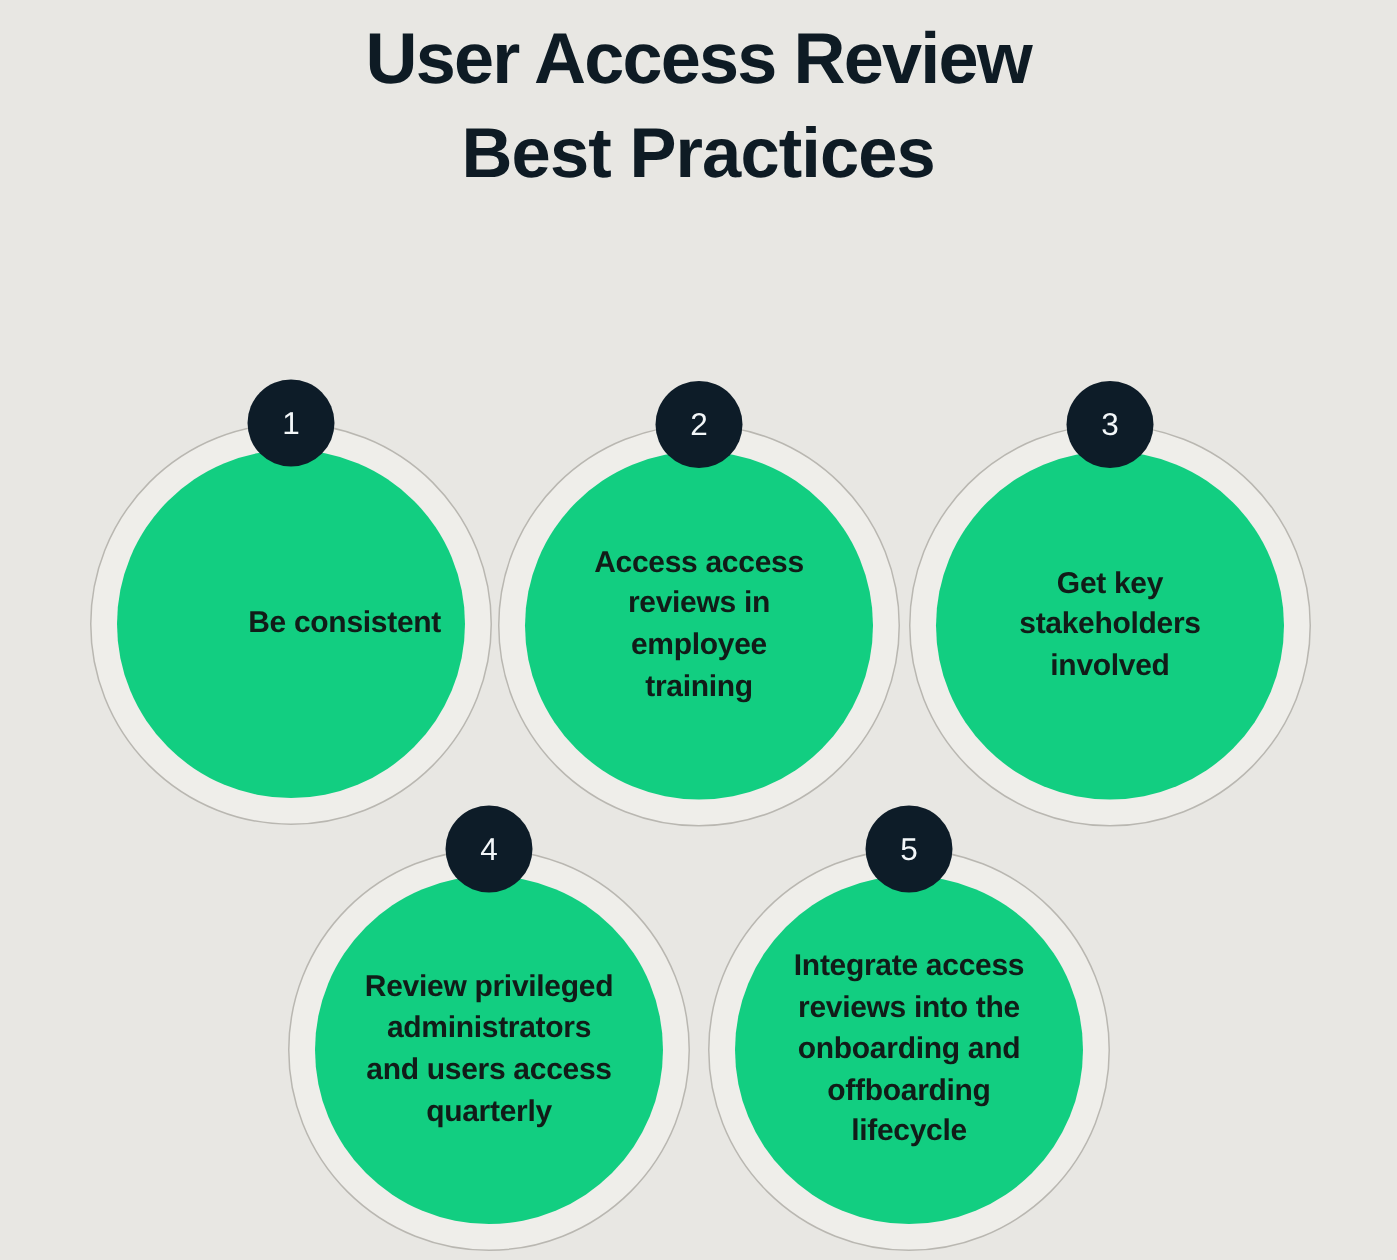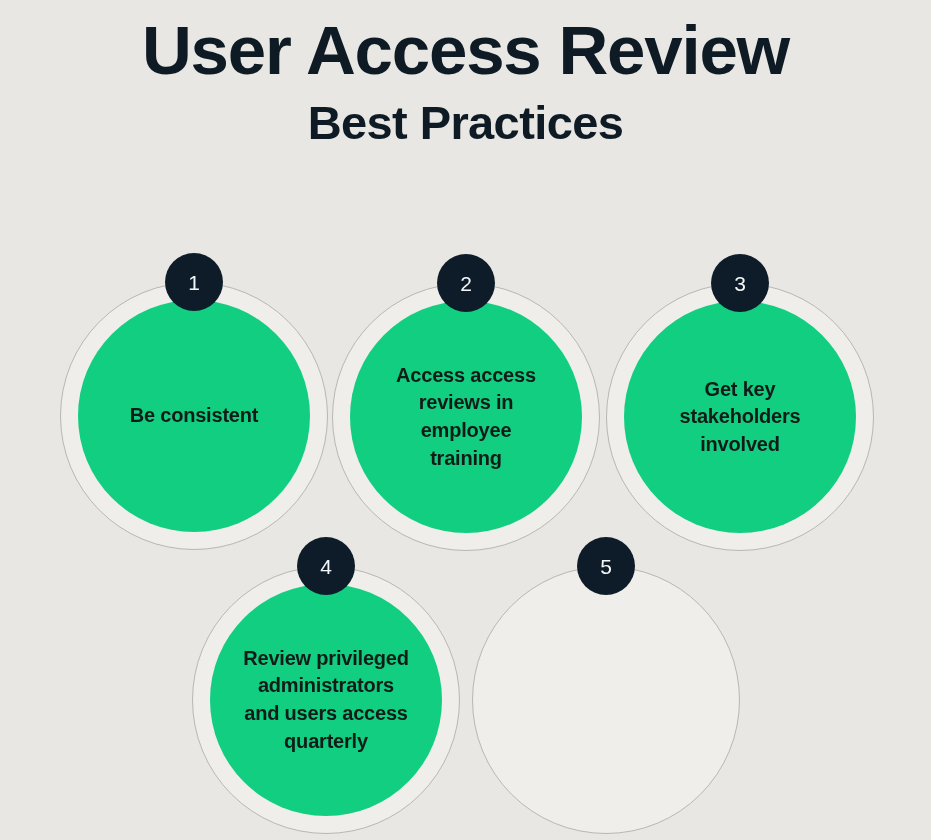--- a/index.html
+++ b/index.html
@@ -24,21 +24,21 @@
   .header {
     position: absolute;
     left: 0;
     top: 0;
     width: 931px;
     text-align: center;
   }
   .title {
     margin: 0;
     padding-top: 16px;
-    font-size: 69px;
+    font-size: 48px;
     font-weight: 700;
     letter-spacing: -1.2px;
     line-height: 1.0;
     color: #0e1b24;
     font-family: "Liberation Sans", sans-serif;
   }
   .subtitle {
     margin: 0;
     padding-top: 14px;
     font-size: 47px;
@@ -90,20 +90,21 @@
     font-size: 20px;
     font-weight: 700;
     line-height: 1.38;
     color: #111c18;
     letter-spacing: -0.2px;
     white-space: pre-line;
     font-family: "Liberation Sans", sans-serif;
   }
   .disc-label.single {
     font-size: 20px;
+    text-align: right;
   }
   
   .badge {
     position: absolute;
     left: 50%;
     top: -29px;
     margin-left: -29px;
     width: 58px;
     height: 58px;
     border-radius: 50%;
@@ -174,18 +175,25 @@
 and users access
 quarterly</span>
     </div>
     <div class="badge">
       <span class="badge-num">4</span>
     </div>
   </div>
 
   <div class="node" style="left:606px; top:700px;">
     <div class="ring-outline"></div>
+    <div class="disc">
+      <span class="disc-label">Integrate access
+reviews into the
+onboarding and
+offboarding
+lifecycle</span>
+    </div>
     <div class="badge">
       <span class="badge-num">5</span>
     </div>
   </div>
 
 </div>
 
 </body></html>

